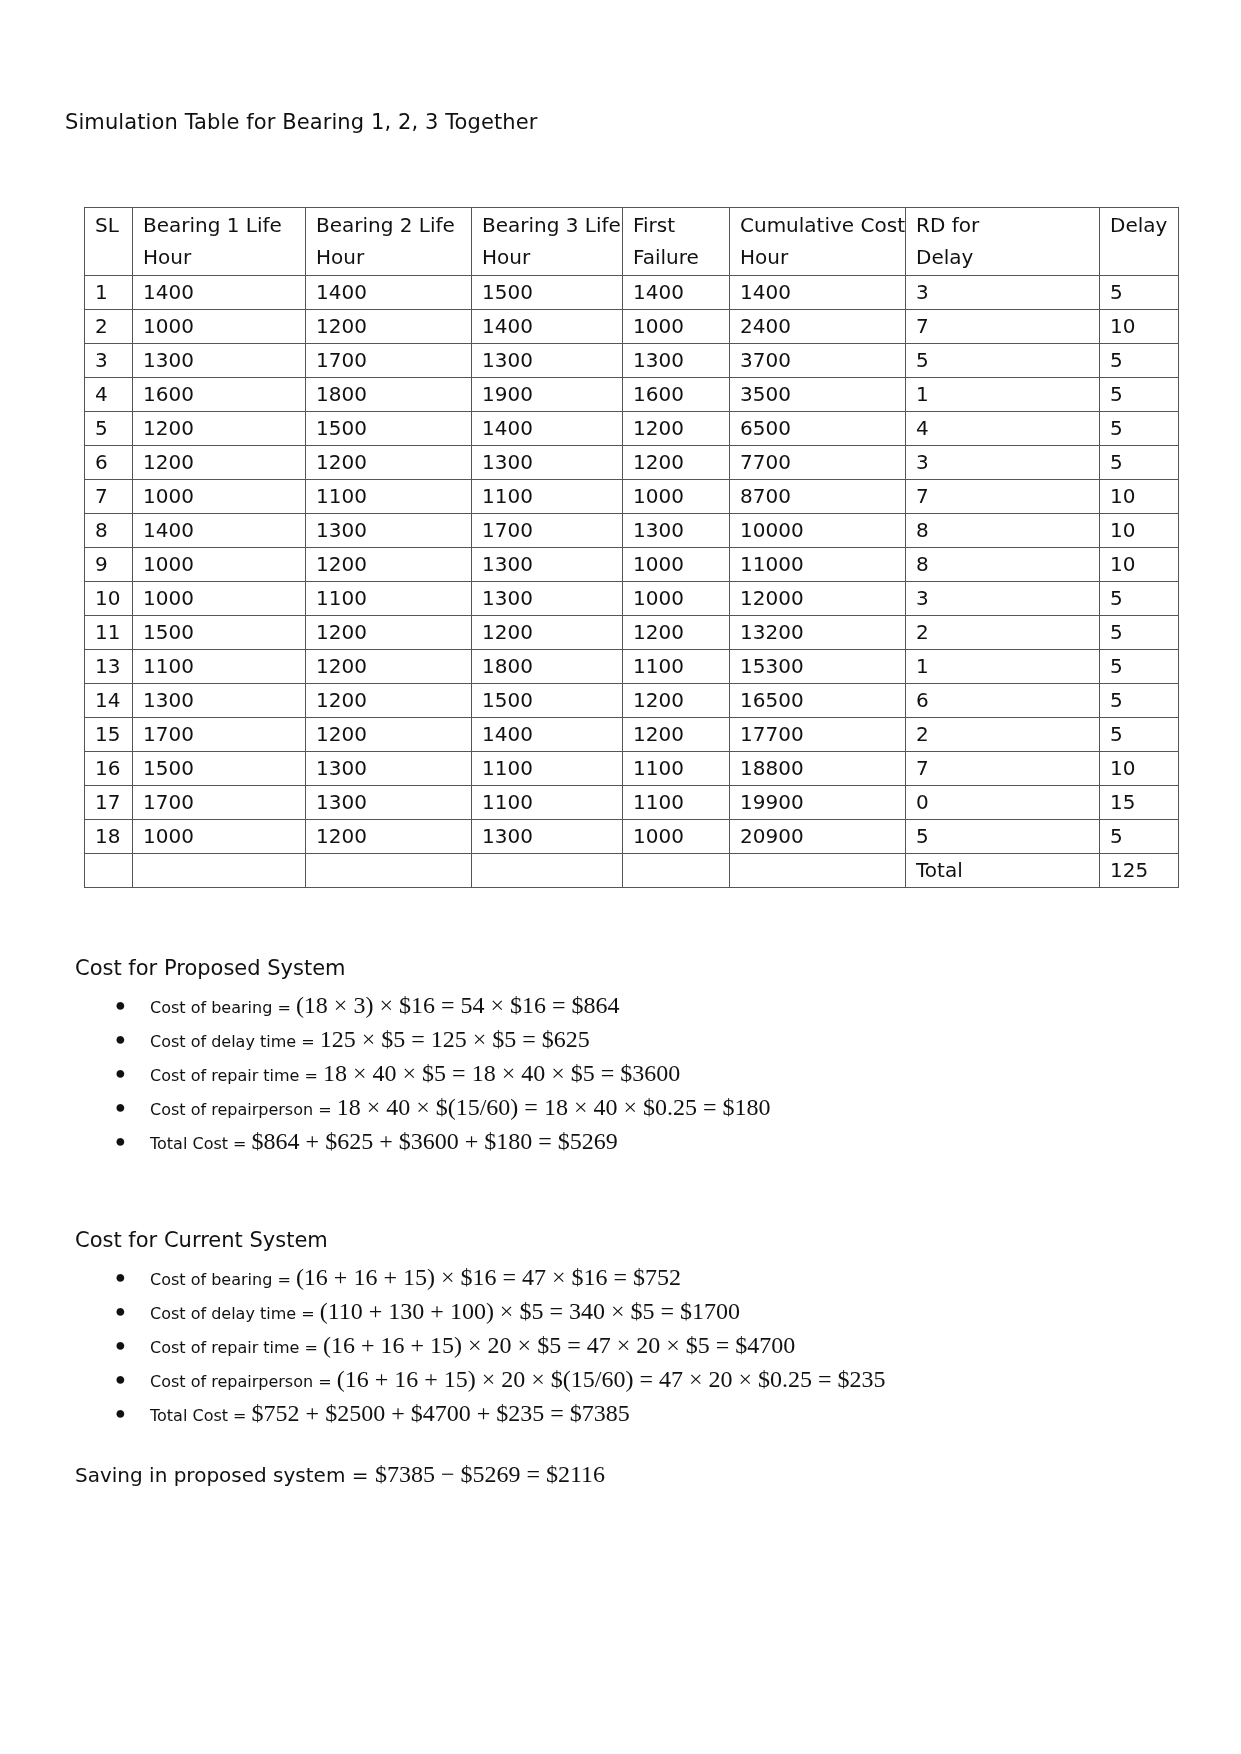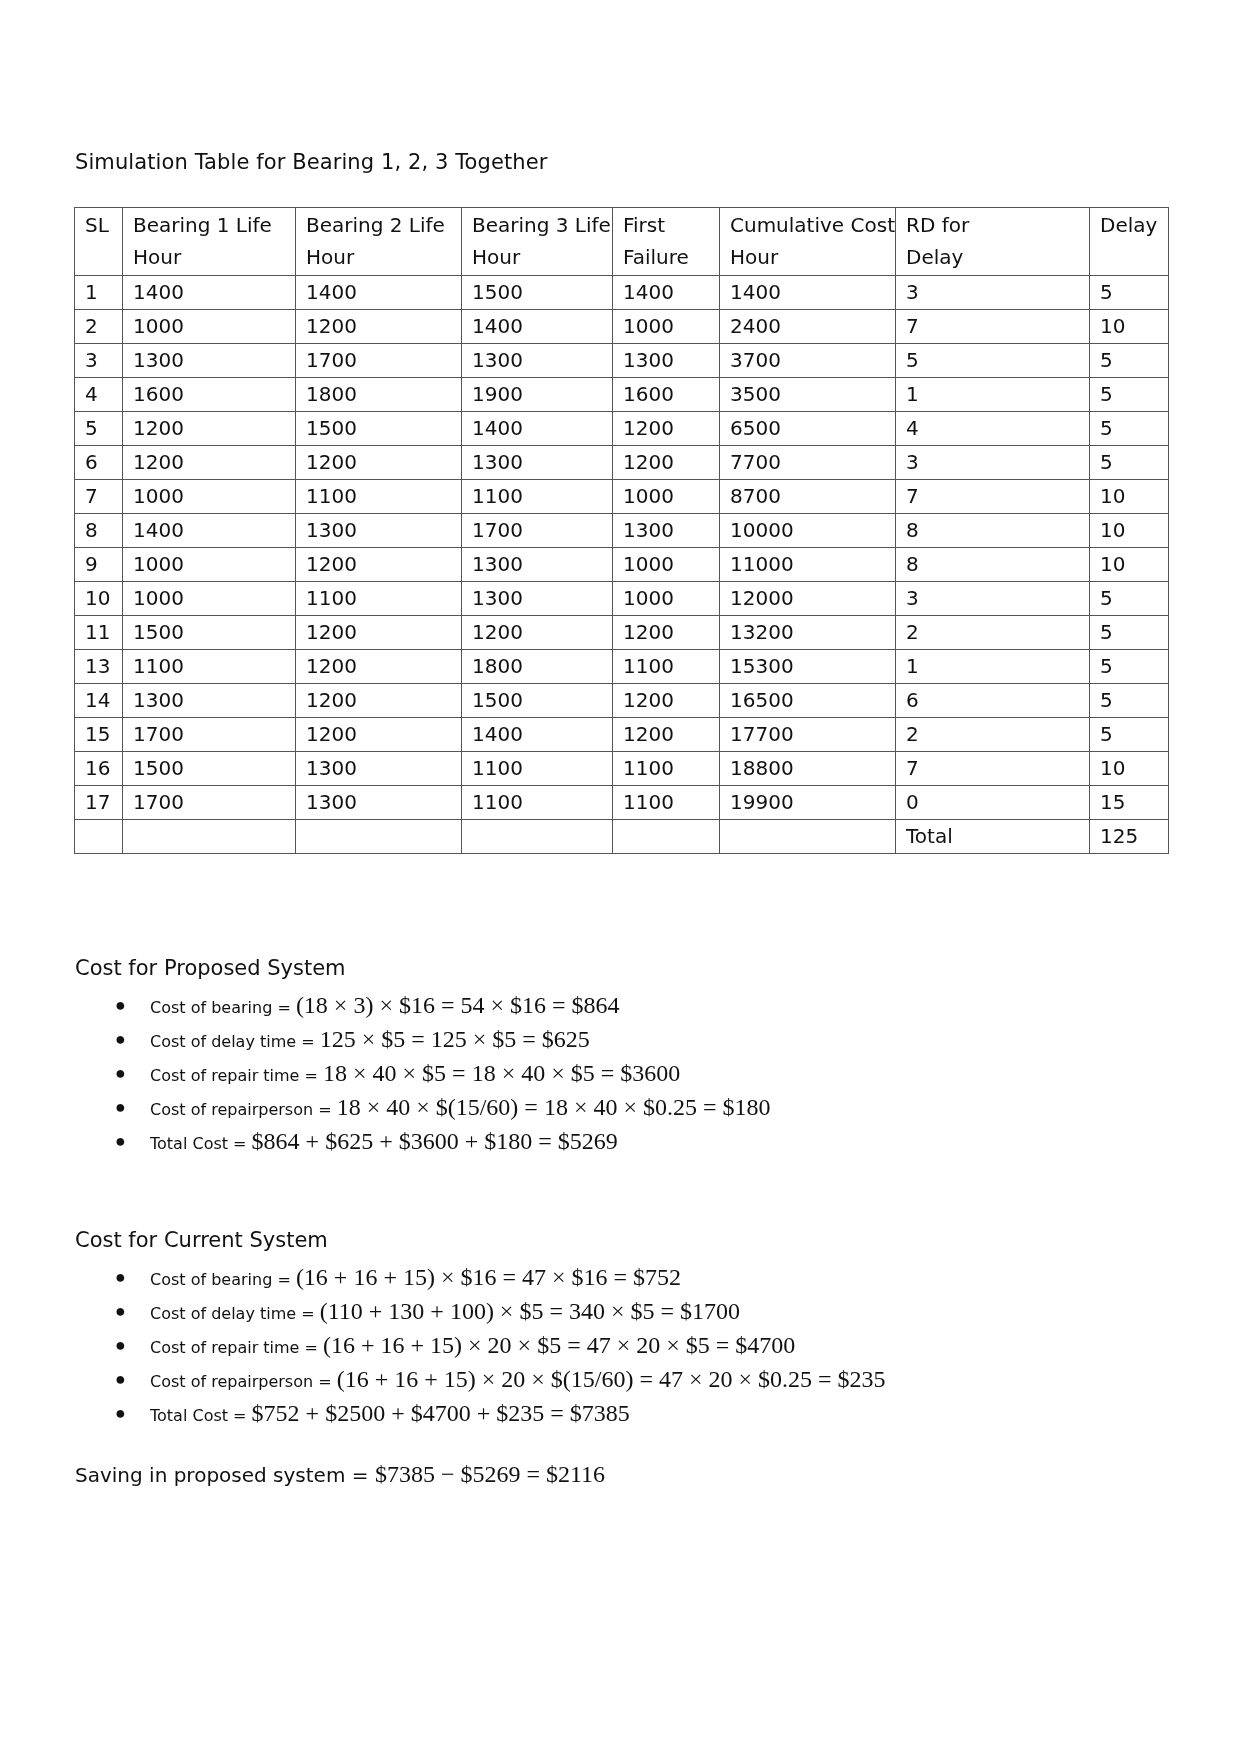--- a/index.html
+++ b/index.html
@@ -1,19 +1,19 @@
 <!DOCTYPE html>
 <html><head>
 <meta charset="utf-8">
 <style>
   html, body { margin: 0; padding: 0; background: #ffffff; }
   body { width: 1241px; height: 1754px; position: relative; overflow: hidden; color: #111; font-family: "Liberation Sans", sans-serif; }
   .sans { font-family: "DejaVu Sans", "Liberation Sans", sans-serif; }
-  .title { position: absolute; left: 75px; top: 110px; font-size: 21px; letter-spacing: 0.1px; margin-top: 40px; }
-  table.sim { position: absolute; left: 74px; top: 207px; border-collapse: collapse; font-size: 20px; }
+  .title { position: absolute; left: 65px; top: 110px; font-size: 21px; letter-spacing: 0.1px; }
+  table.sim { position: absolute; left: 84px; top: 207px; border-collapse: collapse; font-size: 20px; }
   table.sim td, table.sim th { border: 1.5px solid #555; padding: 0 0 0 10px; text-align: left; vertical-align: top; font-weight: normal; height: 32px; line-height: 33px; white-space: nowrap; }
   table.sim th { line-height: 32px; padding-top: 1px; }
   table.sim tr.hdr th { height: 66px; }
   .section-heading { position: absolute; left: 75px; font-size: 21px; }
   ul.costs { position: absolute; left: 75px; margin: 0; padding: 0; list-style: none; font-size: 21px; }
   ul.costs li { position: relative; height: 34px; line-height: 34px; padding-left: 75px; white-space: nowrap; }
   ul.costs li .bullet { position: absolute; left: 40px; top: 0; font-size: 18px; }
   ul.costs li .label { font-family: "DejaVu Sans", "Liberation Sans", sans-serif; font-size: 16px; }
   ul.costs li .expr { font-family: "Liberation Serif", "DejaVu Serif", serif; font-size: 24px; }
   .saving { position: absolute; left: 75px; top: 1461px; white-space: nowrap; text-align: center; }
@@ -202,20 +202,30 @@
       <tr>
         <td>17</td>
         <td>1700</td>
         <td>1300</td>
         <td>1100</td>
         <td>1100</td>
         <td>19900</td>
         <td>0</td>
         <td>15</td>
       </tr>
+      <tr>
+        <td>18</td>
+        <td>1000</td>
+        <td>1200</td>
+        <td>1300</td>
+        <td>1000</td>
+        <td>20900</td>
+        <td>5</td>
+        <td>5</td>
+      </tr>
     </tbody>
   <tfoot>
     <tr>
       <td></td>
       <td></td>
       <td></td>
       <td></td>
       <td></td>
       <td></td>
       <td>Total</td>

